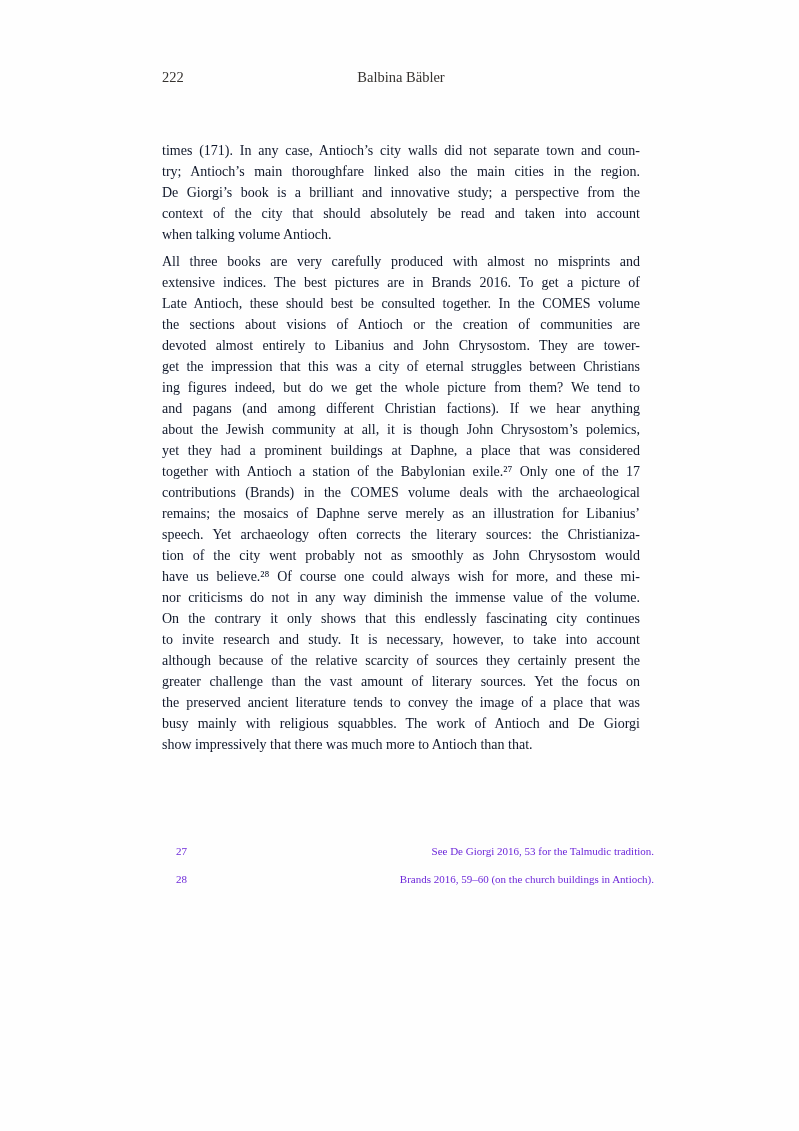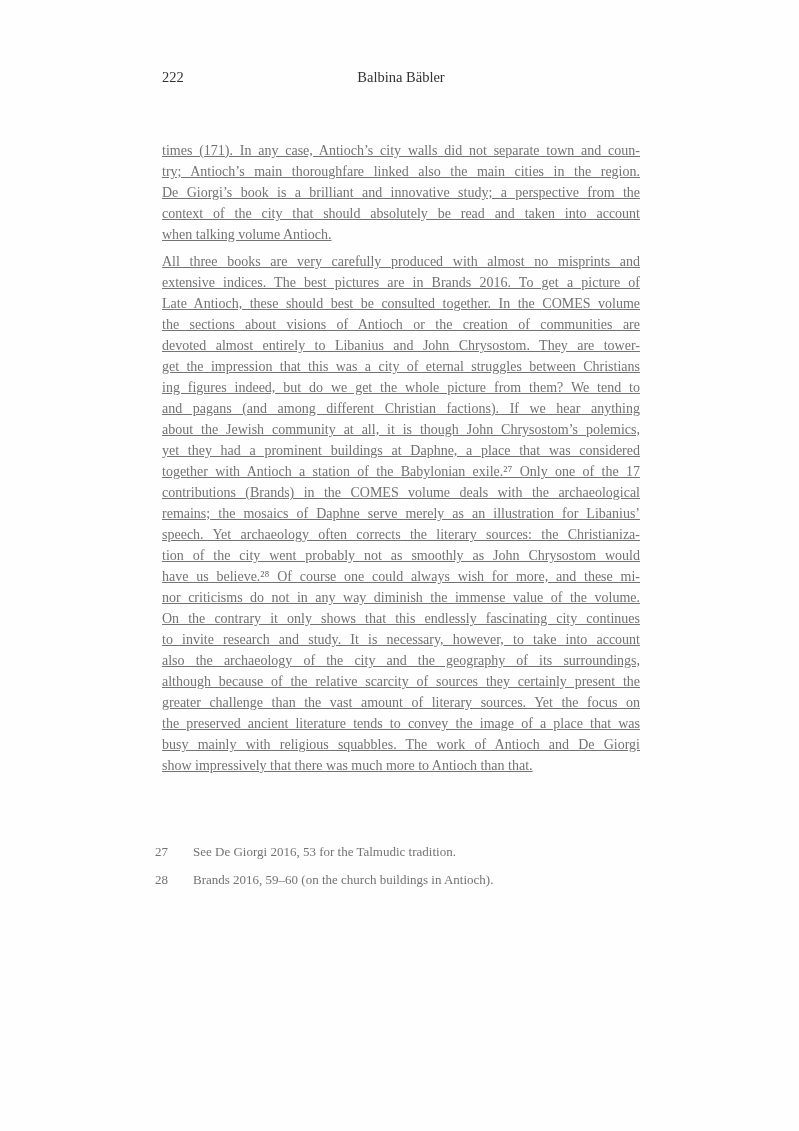--- a/index.html
+++ b/index.html
@@ -22,35 +22,34 @@
     top: 68px; left: 162px; width: 478px; height: 18px;
     font-size: 14.5px; line-height: 18px;
     color: #35322f;
   }
   .page-number { position: absolute; left: 0; top: 0; }
   .running-head { position: absolute; left: 0; right: 0; text-align: center; }
   .body-text {
     position: absolute;
     top: 140px; left: 162px; width: 478px;
     font-size: 14px; line-height: 21px;
-    color: #737373;
-    text-decoration: underline;
+    color: #0f172a;
   }
   .para { margin: 0 0 6px 0; }
   .tline { text-align: justify; text-align-last: justify; white-space: normal; }
   .tline.last { text-align-last: left; }
   .footnotes {
     position: absolute;
-    top: 843px; left: 155px; width: 478px;
-    font-size: 13px; line-height: 17px;
-    color: #737373;
+    top: 843px; left: 176px; width: 478px;
+    font-size: 11px; line-height: 17px;
+    color: #6d28d9;
   }
   .footnote { display: flex; margin-bottom: 11px; }
   .fn-num { width: 38px; flex: none; }
-  .fn-text { flex: 1; }
+  .fn-text { flex: 1; text-align: right; }
 </style>
 </head>
 <body>
 
 <div class="page">
 
   <div class="running-header">
     <span class="page-number">222</span>
     <span class="running-head">Balbina Bäbler</span>
   </div>
@@ -76,21 +75,20 @@
       <div class="tline">yet they had a prominent buildings at Daphne, a place that was considered</div>
       <div class="tline">together with Antioch a station of the Babylonian exile.²⁷ Only one of the 17</div>
       <div class="tline">contributions (Brands) in the COMES volume deals with the archaeological</div>
       <div class="tline">remains; the mosaics of Daphne serve merely as an illustration for Libanius’</div>
       <div class="tline">speech. Yet archaeology often corrects the literary sources: the Christianiza-</div>
       <div class="tline">tion of the city went probably not as smoothly as John Chrysostom would</div>
       <div class="tline">have us believe.²⁸ Of course one could always wish for more, and these mi-</div>
       <div class="tline">nor criticisms do not in any way diminish the immense value of the volume.</div>
       <div class="tline">On the contrary it only shows that this endlessly fascinating city continues</div>
       <div class="tline">to invite research and study. It is necessary, however, to take into account</div>
-      <div class="tline">also the archaeology of the city and the geography of its surroundings,</div>
       <div class="tline">although because of the relative scarcity of sources they certainly present the</div>
       <div class="tline">greater challenge than the vast amount of literary sources. Yet the focus on</div>
       <div class="tline">the preserved ancient literature tends to convey the image of a place that was</div>
       <div class="tline">busy mainly with religious squabbles. The work of Antioch and De Giorgi</div>
       <div class="tline last">show impressively that there was much more to Antioch than that.</div>
     </div>
   </div>
 
   <div class="footnotes">
     <div class="footnote">

